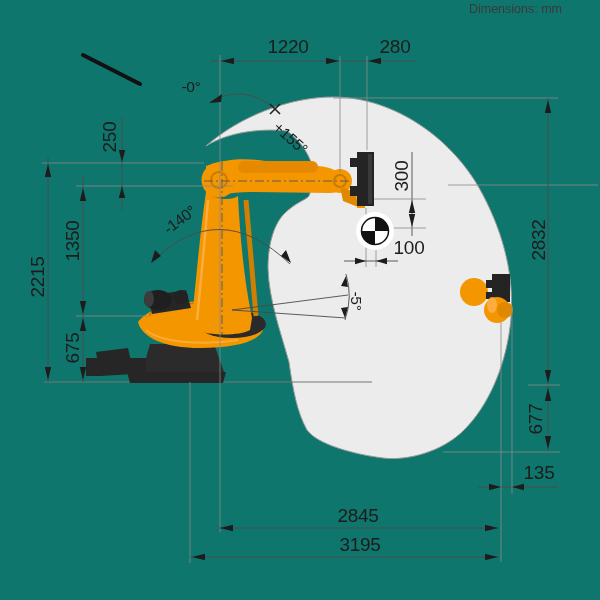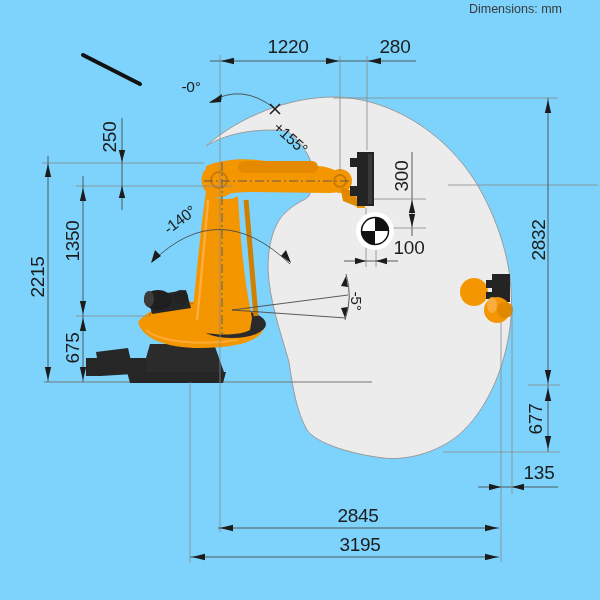--- a/index.html
+++ b/index.html
@@ -1,16 +1,16 @@
 <!DOCTYPE html>
 <html><head>
 <meta charset="utf-8">
 <style>
   html,body{margin:0;padding:0;background:#ffffff;}
-  .stage{position:relative;width:600px;height:600px;background:#7dd3fc;overflow:hidden;
+  .stage{position:relative;width:600px;height:600px;background:#0f766e;overflow:hidden;
          font-family:"Liberation Sans", sans-serif;}
   svg{display:block;}
   text{fill:#1c1c1c;}
   .dim{font-size:19px;letter-spacing:-0.3px;}
   .ang{font-size:15.5px;letter-spacing:-0.3px;}
   .note{font-size:12.5px;fill:#3a3a3a;}
   .thin{stroke:#4a4a4a;stroke-width:0.9;fill:none;}
   .xthin{stroke:#8a8a8a;stroke-width:0.8;fill:none;}
   .arrow{fill:#1c1c1c;stroke:none;}
   .cl{stroke:#555;stroke-width:0.9;stroke-dasharray:9 3 2 3;fill:none;}

